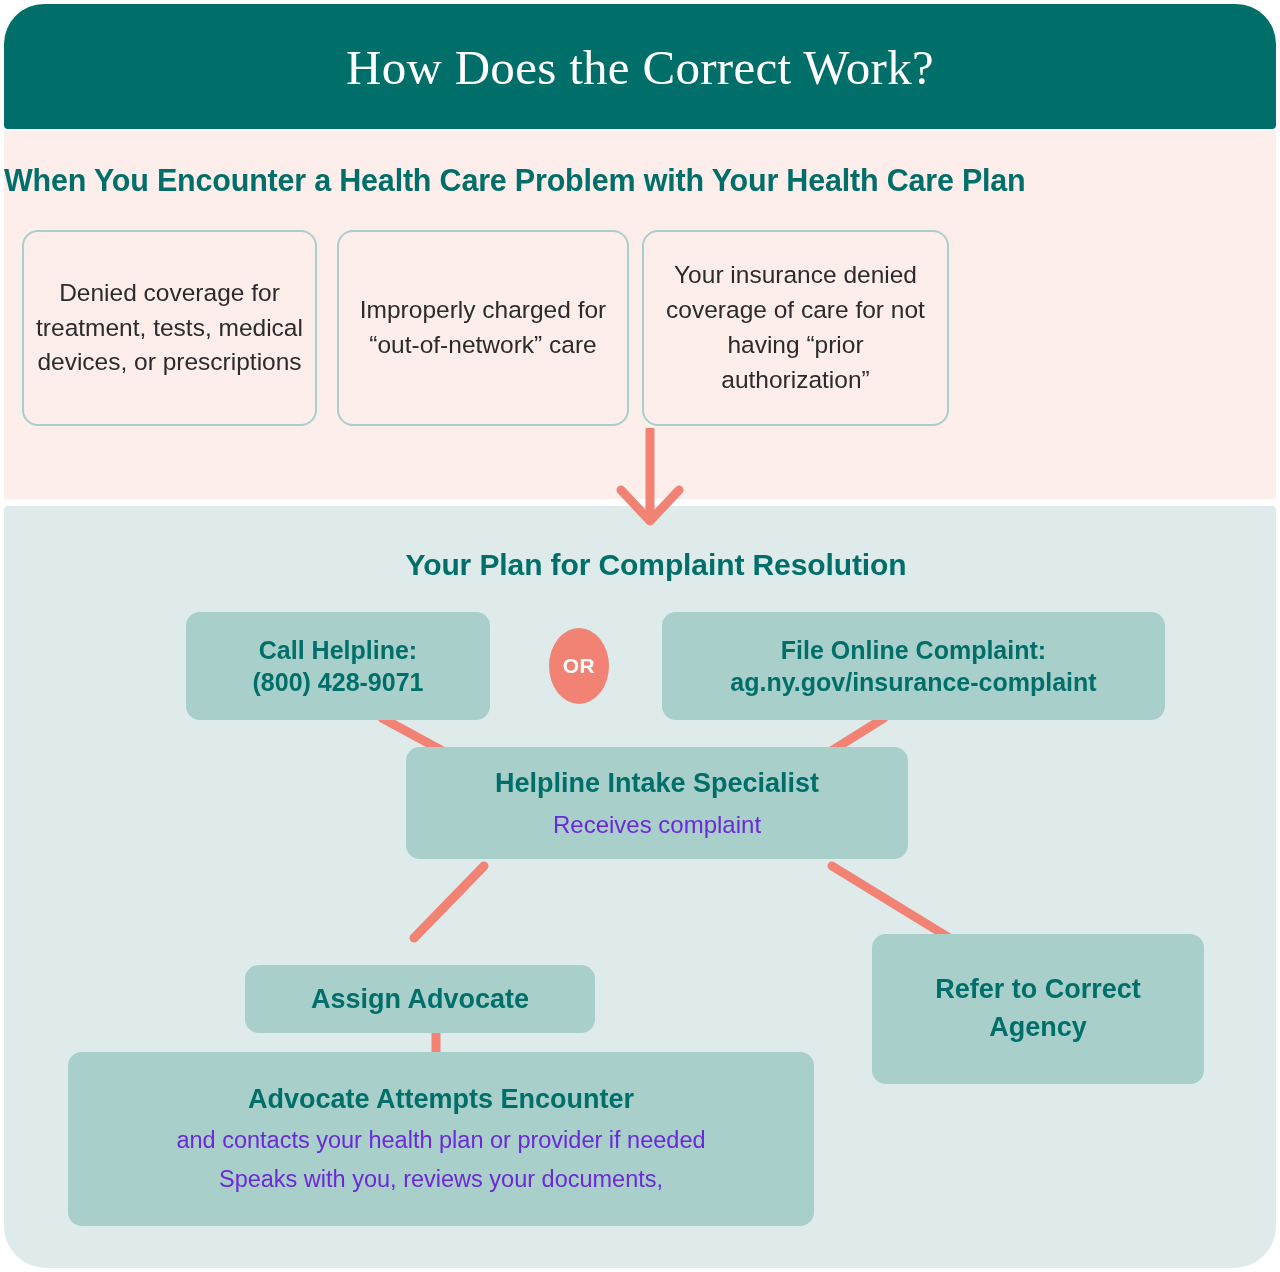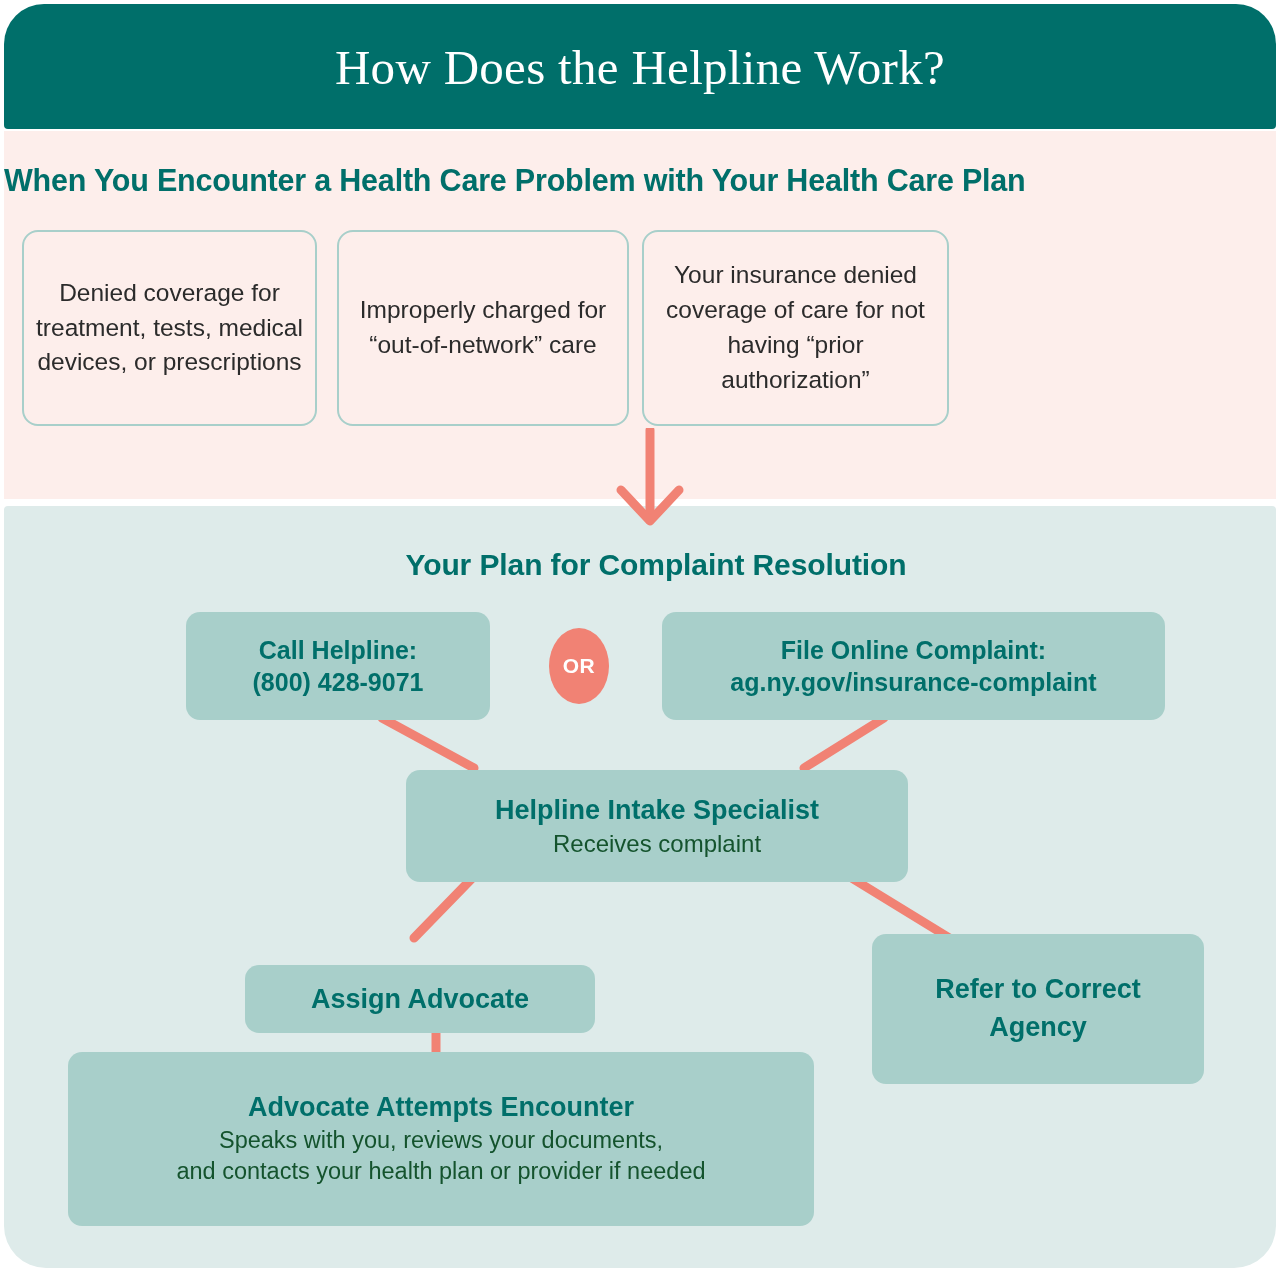--- a/index.html
+++ b/index.html
@@ -154,30 +154,30 @@
     padding: 8px 12px;
     z-index: 3;
   }
   .node .node-title {
     color: #006F6A;
     font-weight: bold;
     font-size: 25px;
     line-height: 1.28;
   }
   .node .node-sub {
-    color: #14532d;
+    color: #6d28d9;
     font-size: 24px;
     line-height: 1.3;
-    margin-top: 0;
+    margin-top: 8px;
     text-align: right;
   }
 
   .node-call       { left: 182px; top: 106px; width: 304px; height: 108px; }
   .node-file       { left: 658px; top: 106px; width: 503px; height: 108px; }
-  .node-intake     { left: 402px; top: 264px; width: 502px; height: 112px; }
+  .node-intake     { left: 402px; top: 241px; width: 502px; height: 112px; }
   .node-assign     { left: 241px; top: 426px; width: 350px; height: 68px; margin-top: 33px; }
   .node-refer      { left: 868px; top: 428px; width: 332px; height: 150px; }
   .node-advocate   { left: 64px;  top: 546px; width: 746px; height: 174px; }
 
   .node-advocate .node-title { font-size: 27px; }
   .node-advocate .node-sub   { font-size: 23.5px; line-height: 1.34; }
   .node-refer .node-title    { font-size: 27px; line-height: 1.4; }
   .node-assign .node-title   { font-size: 27px; }
   .node-intake .node-title   { font-size: 27px; }
   .node-call .node-title,
@@ -203,21 +203,21 @@
     font-size: 21px;
     letter-spacing: 0.4px;
   }
 </style>
 </head>
 <body>
 
 <div class="infographic">
 
   <div class="header-band">
-    <div class="header-title">How Does the Helpline Work?</div>
+    <div class="header-title">How Does the Correct Work?</div>
   </div>
 
   <div class="problems-section">
     <div class="problems-heading">When You Encounter a Health Care Problem with Your Health Care Plan</div>
 
     <div class="problem-boxes">
       <div class="problem-box pb-0">
         <span>Denied coverage for treatment, tests, medical devices, or prescriptions</span>
       </div>
       <div class="problem-box pb-1">
@@ -274,20 +274,20 @@
       <div class="node node-assign">
         <div class="node-title">Assign Advocate</div>
       </div>
 
       <div class="node node-refer">
         <div class="node-title">Refer to Correct Agency</div>
       </div>
 
       <div class="node node-advocate">
         <div class="node-title">Advocate Attempts Encounter</div>
+        <div class="node-sub">and contacts your health plan or provider if needed</div>
         <div class="node-sub">Speaks with you, reviews your documents,</div>
-        <div class="node-sub">and contacts your health plan or provider if needed</div>
       </div>
 
     </div>
   </div>
 
 </div>
 
 </body></html>

